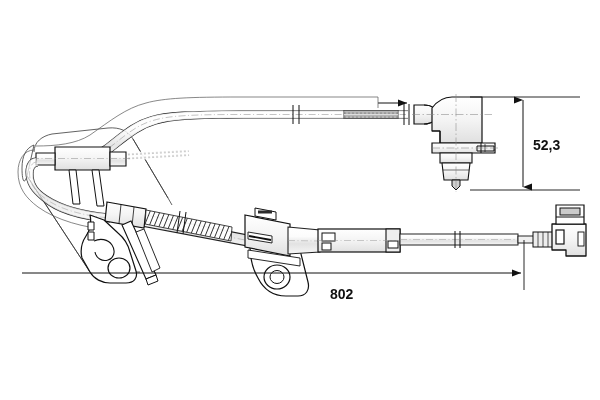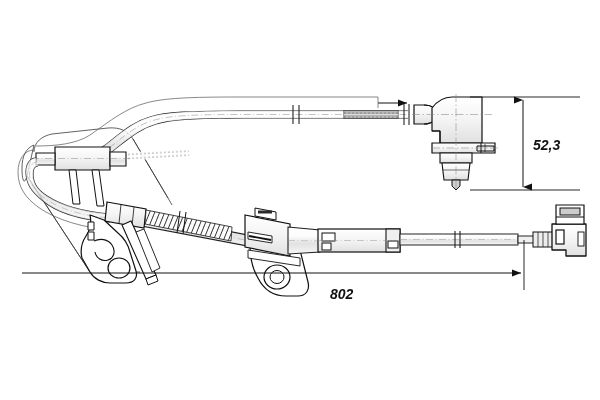--- a/index.html
+++ b/index.html
@@ -5,21 +5,20 @@
 <style>
   html,body{margin:0;padding:0;background:#ffffff;}
   body{
     width:600px;height:400px;overflow:hidden;
     font-family:"Liberation Sans", sans-serif;
     position:relative;
   }
   #drawing-root{
     position:absolute;left:0;top:0;width:600px;height:400px;
     background:#ffffff;
-    font-style:italic;
   }
   svg#tech-drawing{display:block;width:600px;height:400px;}
   .dim-text{
     font-family:"Liberation Sans", sans-serif;
     font-size:14px;
     font-weight:bold;
     fill:#111111;
   }
 </style>
 </head>

